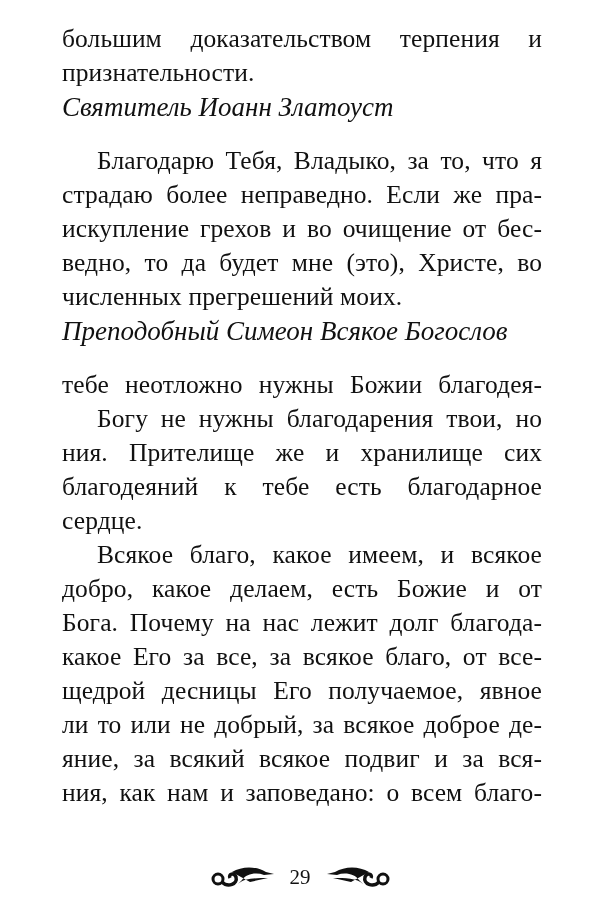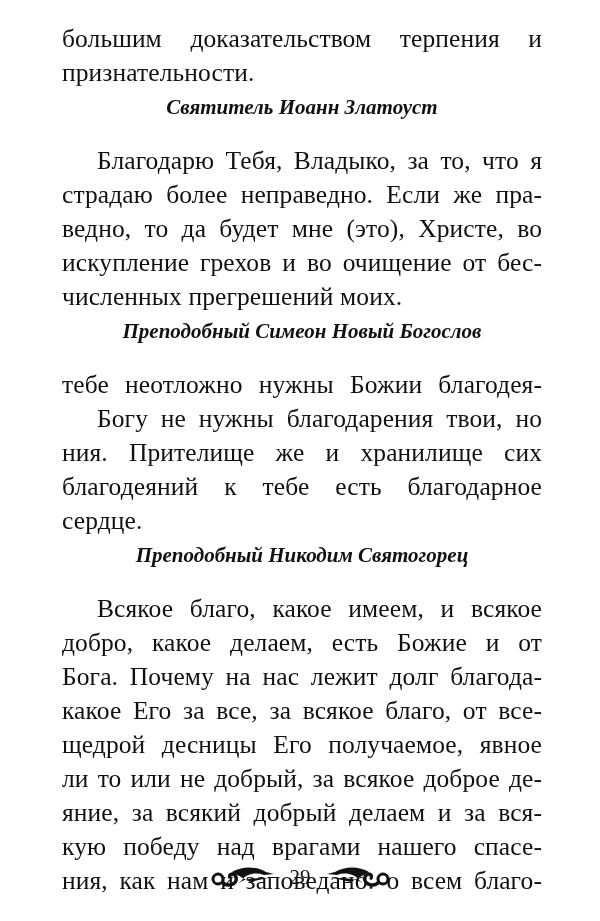--- a/index.html
+++ b/index.html
@@ -12,23 +12,23 @@
     position: absolute; left: 62px; top: 22px; width: 480px;
   }
   .line {
     font-size: 25.5px; line-height: 34px; height: 34px;
     white-space: nowrap; text-align: justify; text-align-last: justify;
     letter-spacing: 0.1px;
   }
   .line.last { text-align-last: left; }
   .line.indent { padding-left: 35px; }
   .attr {
-    font-style: italic; font-size: 21px; line-height: 30px; height: 30px;
-    text-align: center; margin-top: 2px; margin-bottom: 22px;
-    font-weight: bold;
+    font-style: italic; font-size: 27px; line-height: 30px; height: 30px;
+    text-align: left; margin-top: 2px; margin-bottom: 22px;
+    font-weight: normal;
   }
   .footer {
     position: absolute; left: 0; width: 600px; top: 862px; height: 30px;
     display: flex; justify-content: center; align-items: center; gap: 14px;
   }
   .pagenum { font-size: 21px; }
   .orn { width: 66px; height: 26px; }
 </style>
 </head>
 <body>
@@ -37,44 +37,42 @@
 
   <div>
     <div class="line">большим доказательством терпения и</div>
     <div class="line last">признательности.</div>
     <div class="attr">Святитель Иоанн Златоуст</div>
   </div>
 
   <div>
     <div class="line indent">Благодарю Тебя, Владыко, за то, что я</div>
     <div class="line">страдаю более неправедно. Если же пра-</div>
+    <div class="line">искупление грехов и во очищение от бес-</div>
     <div class="line">ведно, то да будет мне (это), Христе, во</div>
-    <div class="line">искупление грехов и во очищение от бес-</div>
     <div class="line last">численных прегрешений моих.</div>
-    <div class="attr">Преподобный Симеон Новый Богослов</div>
+    <div class="attr">Преподобный Симеон Всякое Богослов</div>
   </div>
 
   <div>
     <div class="line">тебе неотложно нужны Божии благодея-</div>
     <div class="line indent">Богу не нужны благодарения твои, но</div>
     <div class="line">ния. Прителище же и хранилище сих</div>
     <div class="line">благодеяний к тебе есть благодарное</div>
     <div class="line last">сердце.</div>
-    <div class="attr">Преподобный Никодим Святогорец</div>
   </div>
 
   <div>
     <div class="line indent">Всякое благо, какое имеем, и всякое</div>
     <div class="line">добро, какое делаем, есть Божие и от</div>
     <div class="line">Бога. Почему на нас лежит долг благода-</div>
     <div class="line">какое Его за все, за всякое благо, от все-</div>
     <div class="line">щедрой десницы Его получаемое, явное</div>
     <div class="line">ли то или не добрый, за всякое доброе де-</div>
-    <div class="line">яние, за всякий добрый делаем и за вся-</div>
-    <div class="line">кую победу над врагами нашего спасе-</div>
+    <div class="line">яние, за всякий всякое подвиг и за вся-</div>
     <div class="line">ния, как нам и заповедано: о всем благо-</div>
   </div>
 </div>
 
 <div class="footer">
   <svg class="orn" viewBox="0 0 66 26">
     <circle cx="8" cy="15" r="5" fill="none" stroke="#111" stroke-width="3"></circle>
     <path d="M12 18 C18 24, 28 20, 26 13 C24 8, 18 10, 20 14" fill="none" stroke="#111" stroke-width="3.5"></path>
     <path d="M22 8 C32 2, 46 2, 56 8 L64 10 L54 11 C46 8, 36 10, 32 16 L28 20 C34 14, 46 14, 58 14 L40 18 Z" fill="#111"></path>
   </svg>

